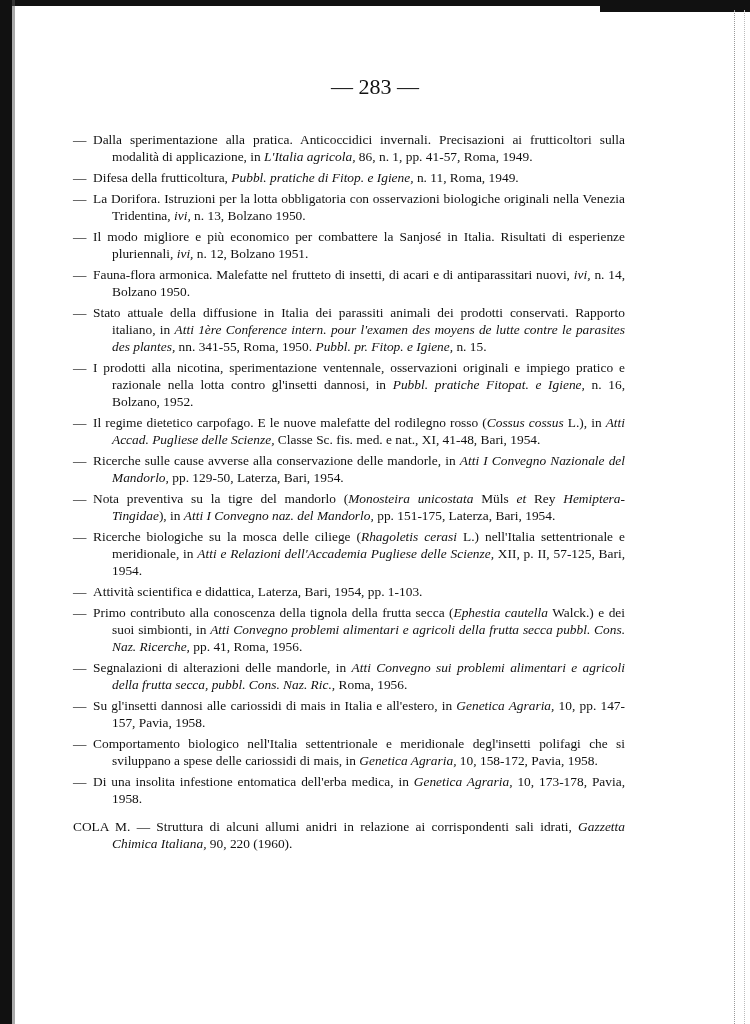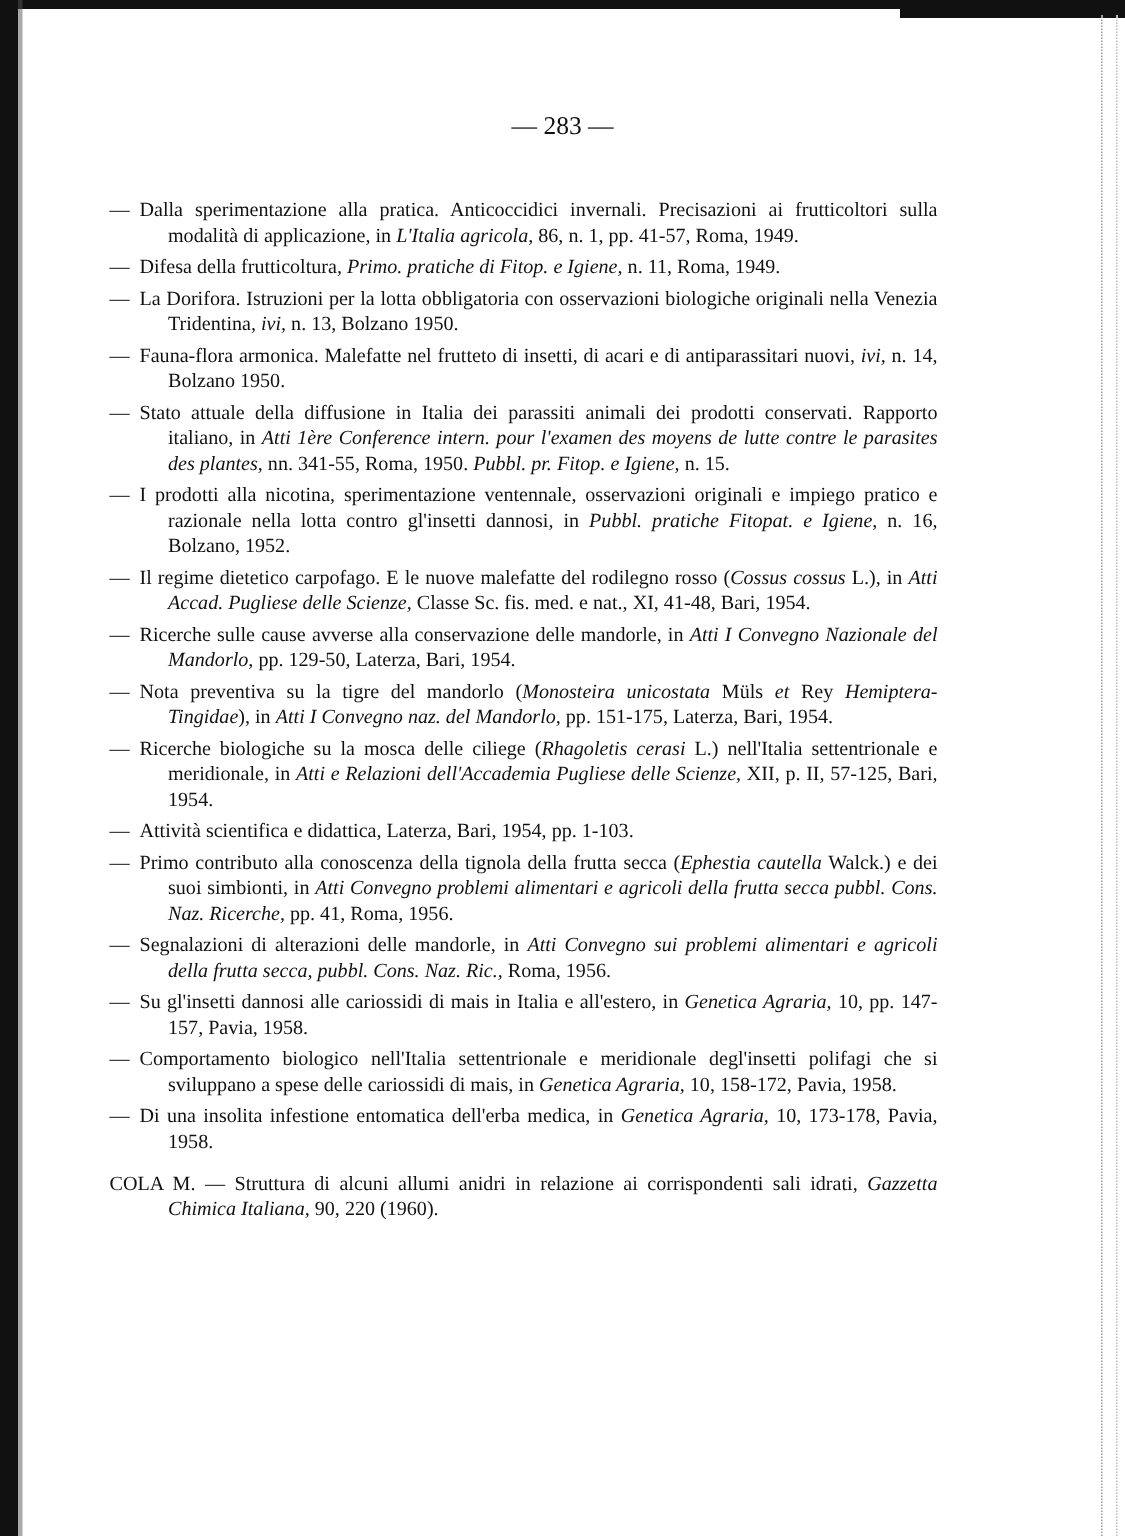--- a/index.html
+++ b/index.html
@@ -4,21 +4,21 @@
   <style>
     html, body { margin:0; padding:0; background:#fff; }
     body { width:750px; height:1024px; position:relative; overflow:hidden; }
     .scan-left { position:absolute; left:0; top:0; width:12px; height:1024px; background:#111; }
     .scan-left::after { content:""; position:absolute; right:-3px; top:0; width:3px; height:100%; background:#555; opacity:.5; }
     .scan-top { position:absolute; left:0; top:0; width:750px; height:6px; background:#111; }
     .scan-top-right { position:absolute; left:600px; top:0; width:150px; height:12px; background:#111; }
     .scan-right-edge { position:absolute; left:734px; top:10px; width:2px; height:1014px; border-left:1px dotted #999; }
     .scan-right-edge2 { position:absolute; left:744px; top:10px; width:2px; height:1014px; border-left:1px dotted #bbb; }
     .page-number { position:absolute; left:0; width:750px; top:74px; text-align:center;
-      font-family:"Liberation Serif", serif; font-size:17px; color:#111; }
+      font-family:"Liberation Serif", serif; font-size:22px; color:#111; }
     .content { position:absolute; left:73px; top:131px; width:552px;
       font-family:"Liberation Serif", serif; font-size:13.4px; line-height:17px; color:#111; }
     .entry { position:relative; padding-left:39px; text-indent:-39px; margin-bottom:4px; text-align:justify; }
     .entry .dash { display:inline-block; width:20px; text-indent:0; }
     .entry i { font-style:italic; }
     .author-entry { margin-top:11px; padding-left:39px; text-indent:-39px; text-align:justify; }
   </style>
 </head>
 <body>
 
@@ -26,22 +26,23 @@
 <div class="scan-top-right"></div>
 <div class="scan-left"></div>
 <div class="scan-right-edge"></div>
 <div class="scan-right-edge2"></div>
 
 <div class="page-number">— 283 —</div>
 
 <div class="content">
   <div id="entries">
       <div class="entry"><span class="dash">—</span><span>Dalla sperimentazione alla pratica. Anticoccidici invernali. Precisazioni ai frutticoltori sulla modalità di applicazione, in </span><i>L'Italia agricola,</i><span> 86, n. 1, pp. 41-57, Roma, 1949.</span></div>
-      <div class="entry"><span class="dash">—</span><span>Difesa della frutticoltura, </span><i>Primo. pratiche di Fitop. e Igiene,</i><span> n. 11, Roma, 1949.</span></div>
+      <div class="entry"><span class="dash">—</span><span>Difesa della frutticoltura, </span><i>Pubbl. pratiche di Fitop. e Igiene,</i><span> n. 11, Roma, 1949.</span></div>
       <div class="entry"><span class="dash">—</span><span>La Dorifora. Istruzioni per la lotta obbligatoria con osservazioni biologiche originali nella Venezia Tridentina, </span><i>ivi,</i><span> n. 13, Bolzano 1950.</span></div>
+      <div class="entry"><span class="dash">—</span><span>Il modo migliore e più economico per combattere la Sanjosé in Italia. Risultati di esperienze pluriennali, </span><i>ivi,</i><span> n. 12, Bolzano 1951.</span></div>
       <div class="entry"><span class="dash">—</span><span>Fauna-flora armonica. Malefatte nel frutteto di insetti, di acari e di antiparassitari nuovi, </span><i>ivi,</i><span> n. 14, Bolzano 1950.</span></div>
       <div class="entry"><span class="dash">—</span><span>Stato attuale della diffusione in Italia dei parassiti animali dei prodotti conservati. Rapporto italiano, in </span><i>Atti 1ère Conference intern. pour l'examen des moyens de lutte contre le parasites des plantes,</i><span> nn. 341-55, Roma, 1950. </span><i>Pubbl. pr. Fitop. e Igiene,</i><span> n. 15.</span></div>
       <div class="entry"><span class="dash">—</span><span>I prodotti alla nicotina, sperimentazione ventennale, osservazioni originali e impiego pratico e razionale nella lotta contro gl'insetti dannosi, in </span><i>Pubbl. pratiche Fitopat. e Igiene,</i><span> n. 16, Bolzano, 1952.</span></div>
       <div class="entry"><span class="dash">—</span><span>Il regime dietetico carpofago. E le nuove malefatte del rodilegno rosso (</span><i>Cossus cossus</i><span> L.), in </span><i>Atti Accad. Pugliese delle Scienze,</i><span> Classe Sc. fis. med. e nat., XI, 41-48, Bari, 1954.</span></div>
       <div class="entry"><span class="dash">—</span><span>Ricerche sulle cause avverse alla conservazione delle mandorle, in </span><i>Atti I Convegno Nazionale del Mandorlo,</i><span> pp. 129-50, Laterza, Bari, 1954.</span></div>
       <div class="entry"><span class="dash">—</span><span>Nota preventiva su la tigre del mandorlo (</span><i>Monosteira unicostata</i><span> Müls </span><i>et</i><span> Rey </span><i>Hemiptera-Tingidae</i><span>), in </span><i>Atti I Convegno naz. del Mandorlo,</i><span> pp. 151-175, Laterza, Bari, 1954.</span></div>
       <div class="entry"><span class="dash">—</span><span>Ricerche biologiche su la mosca delle ciliege (</span><i>Rhagoletis cerasi</i><span> L.) nell'Italia settentrionale e meridionale, in </span><i>Atti e Relazioni dell'Accademia Pugliese delle Scienze,</i><span> XII, p. II, 57-125, Bari, 1954.</span></div>
       <div class="entry"><span class="dash">—</span><span>Attività scientifica e didattica, Laterza, Bari, 1954, pp. 1-103.</span></div>
       <div class="entry"><span class="dash">—</span><span>Primo contributo alla conoscenza della tignola della frutta secca (</span><i>Ephestia cautella</i><span> Walck.) e dei suoi simbionti, in </span><i>Atti Convegno problemi alimentari e agricoli della frutta secca pubbl. Cons. Naz. Ricerche,</i><span> pp. 41, Roma, 1956.</span></div>
       <div class="entry"><span class="dash">—</span><span>Segnalazioni di alterazioni delle mandorle, in </span><i>Atti Convegno sui problemi alimentari e agricoli della frutta secca, pubbl. Cons. Naz. Ric.,</i><span> Roma, 1956.</span></div>

